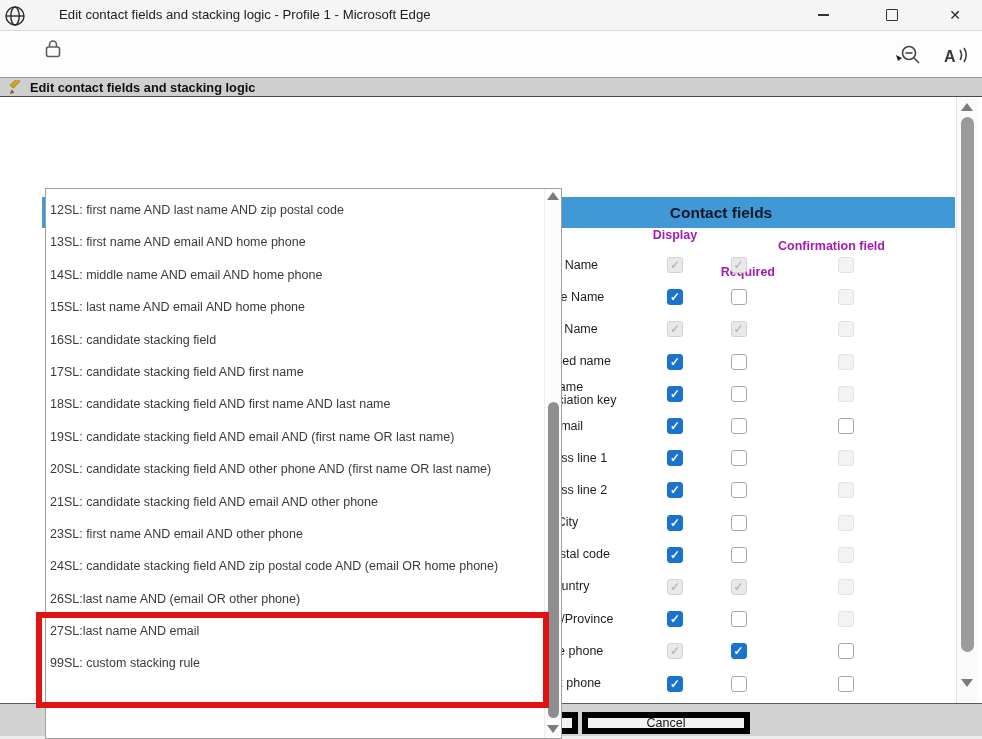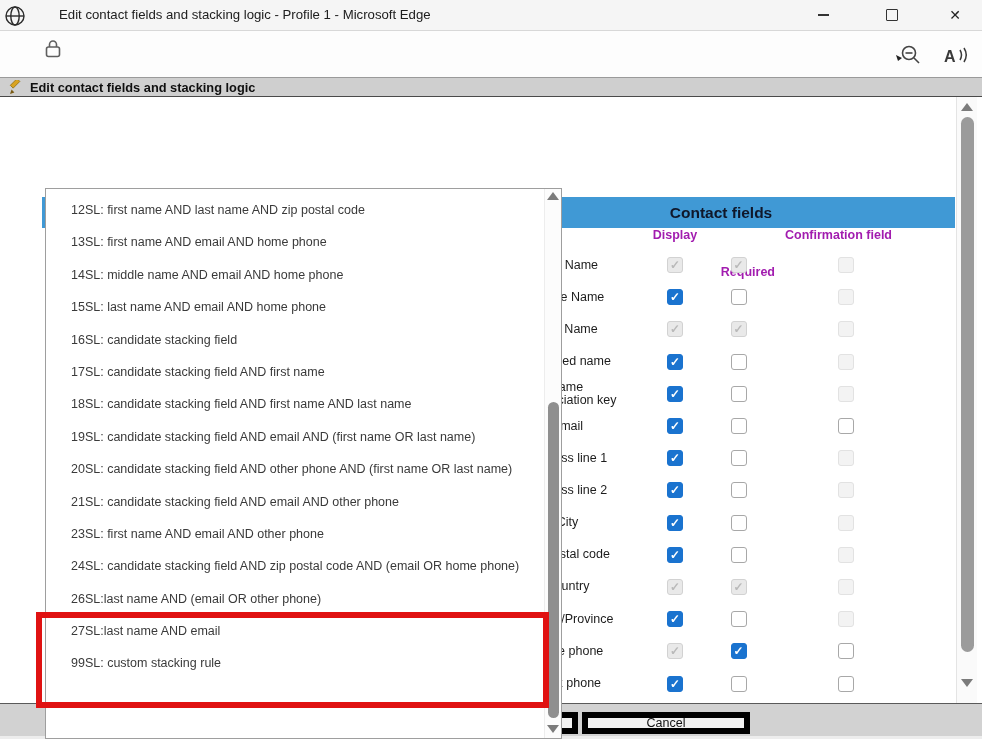--- a/index.html
+++ b/index.html
@@ -38,21 +38,21 @@
   .vdivider{position:absolute;left:483px;top:126px;width:1px;height:62px;background:#8a8a8a;}
   .dsl-label{position:absolute;left:46px;top:131px;font-size:12.5px;font-weight:bold;color:#000;}
   .select{position:absolute;left:46px;top:157px;width:427px;height:27px;border:1px solid #3c3c3c;background:#fff;box-sizing:border-box;}
   .select .sel-text{position:absolute;left:7px;top:5px;font-size:12.5px;color:#111;white-space:nowrap;}
   .select .chev{position:absolute;right:9px;top:8px;}
   
   .col-head{position:absolute;top:131px;font-size:12.5px;font-weight:bold;color:#a21caf;}
   .ch-field{left:490px;}
   .ch-display{left:648px;width:54px;text-align:center;}
   .ch-required{left:702px;width:73px;text-align:right;margin-top:37px;}
-  .ch-conf{left:750px;width:142px;text-align:right;}
+  .ch-conf{left:778px;width:142px;text-align:left;margin-top:11px;}
   
   .crows{position:absolute;left:487px;top:152px;width:470px;}
   .crow{display:grid;grid-template-columns:161px 54px 73px 142px;height:32.2px;align-items:center;}
   .cname{text-align:center;font-size:12.5px;line-height:13px;color:#1c1c1c;}
   .ccell{display:flex;justify-content:center;}
   .cb{display:inline-block;width:16px;height:16px;border:1px solid #a8a8a8;border-radius:3px;background:#fff;box-sizing:border-box;}
   .cb i{font-style:normal;display:block;width:100%;text-align:center;font-size:12px;line-height:14px;font-weight:bold;color:#fff;}
   .cb.on{background:var(--checkbox-blue);border-color:var(--checkbox-blue);}
   .cb.dis{background:#f3f3f3;border-color:#e2e2e2;}
   .cb.on.dis{background:#e9e9e9;border-color:#d2d2d2;}
@@ -65,21 +65,21 @@
   .thumb-main{position:absolute;left:4px;top:20px;width:13px;height:535px;background:#9b9b9b;border-radius:7px;}
   
   .bottombar{position:absolute;left:0;top:703px;width:982px;height:33px;background:#d2d2d2;border-top:1px solid #5a5a5a;box-sizing:border-box;z-index:10;}
   .btn{position:absolute;top:8px;height:22px;background:#f2f2f2;border:6px solid #000000;box-sizing:border-box;font-size:12.5px;color:#111;display:flex;align-items:center;justify-content:center;}
   .btn.hiddenb{left:470px;width:108px;}
   .btn.cancel{left:582px;width:168px;}
   .bottomstrip{position:absolute;left:0;top:736px;width:982px;height:3px;background:#ededed;z-index:10;}
   
   .dropdown{position:absolute;left:45px;top:188px;width:517px;height:551px;background:#fff;border:1px solid #9e9e9e;box-sizing:border-box;z-index:30;}
   .dd-items{position:absolute;left:0;top:5px;width:498px;}
-  .dd-item{height:32.4px;line-height:32.4px;padding-left:25px;font-size:12.5px;color:#3a3a3a;white-space:nowrap;overflow:hidden;}
+  .dd-item{height:32.4px;line-height:32.4px;padding-left:4px;font-size:12.5px;color:#3a3a3a;white-space:nowrap;overflow:hidden;}
   .dd-item.hl{background:var(--highlight-gray);color:#fff;}
   .dd-scroll{position:absolute;right:0;top:0;width:17px;height:549px;background:#fcfcfc;border-left:1px solid #ededed;box-sizing:border-box;}
   .dd-scroll .arr{left:2px;}
   .dd-thumb{position:absolute;left:3px;top:213px;width:11px;height:316px;background:#8f8f8f;border-radius:6px;}
   
   .redrect{position:absolute;left:36px;top:612px;width:513px;height:96px;border:6px solid var(--annotation-red);box-sizing:border-box;z-index:40;pointer-events:none;background:transparent;}
   svg{display:block;}
 </style>
 </head>
 <body>

